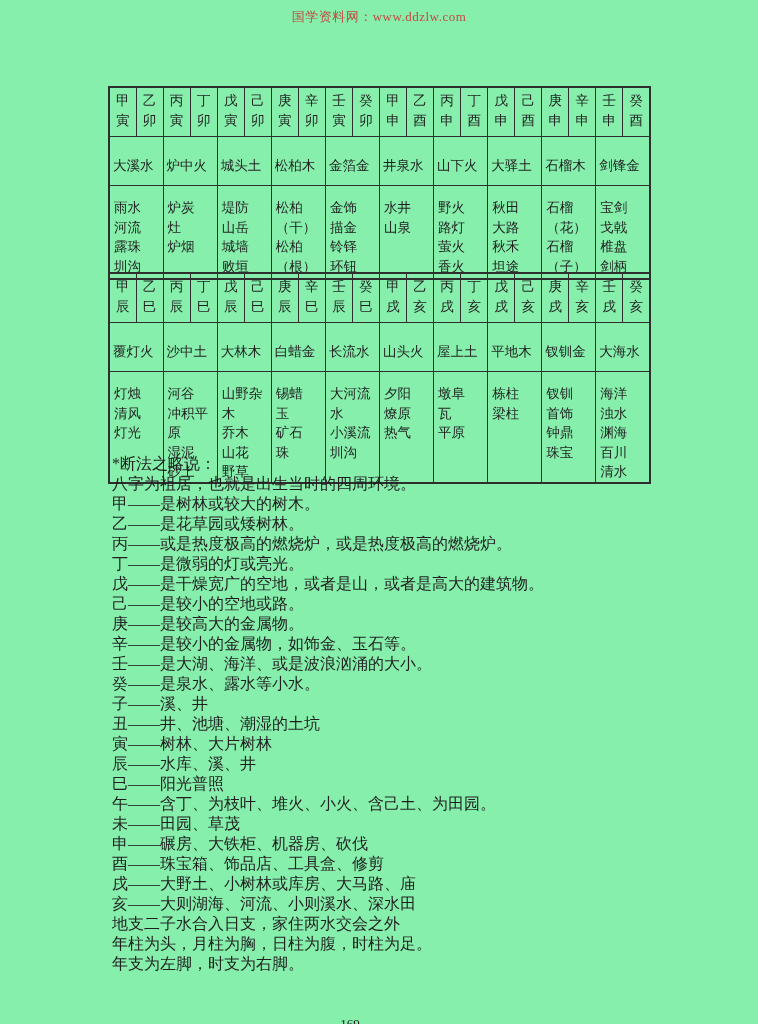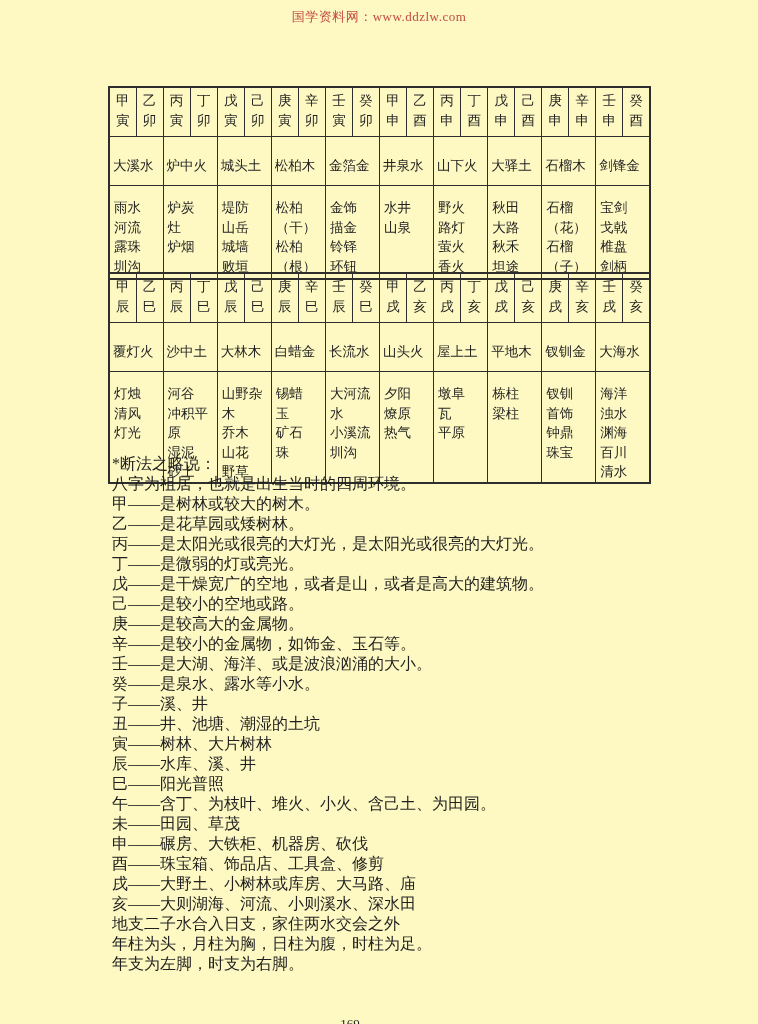--- a/index.html
+++ b/index.html
@@ -1,16 +1,16 @@
 <!DOCTYPE html>
 <html><head>
 <meta charset="utf-8">
 <style>
   html,body{margin:0;padding:0;background:#e9e9e9;}
-  .page{position:relative;width:758px;height:1024px;background:#fef9c3;margin:0 auto;
+  .page{position:relative;width:758px;height:1024px;background:#86efac;margin:0 auto;
         font-family:"Liberation Serif","DejaVu Serif",serif;color:#1f1f1f;overflow:hidden;}
   .site-header{position:absolute;top:8px;left:0;width:758px;text-align:center;
         font-size:13px;color:#c34b44;letter-spacing:.5px;}
   table.nayin{position:absolute;left:108px;border-collapse:collapse;table-layout:fixed;
         width:543px;border:2px solid #2e2e2e;}
   table.nayin td{border:1px solid #2e2e2e;font-size:13.5px;color:#1f1f1f;
         vertical-align:top;overflow:hidden;}
   .t1{top:86px;}
   .t2{top:272px;}
   tr.pair-row td{height:44px;text-align:center;white-space:pre-line;line-height:20px;padding-top:3px;}
@@ -224,21 +224,21 @@
 清水</td>
     </tr>
     </tbody>
   </table>
 
   <div class="notes">
     <div class="note-line">*断法之略说：</div>
     <div class="note-line">八字为祖居，也就是出生当时的四周环境。</div>
     <div class="note-line">甲——是树林或较大的树木。</div>
     <div class="note-line">乙——是花草园或矮树林。</div>
-    <div class="note-line">丙——是太阳光或很亮的大灯光，是太阳光或很亮的大灯光。</div>
+    <div class="note-line">丙——或是热度极高的燃烧炉，或是热度极高的燃烧炉。</div>
     <div class="note-line">丁——是微弱的灯或亮光。</div>
     <div class="note-line">戊——是干燥宽广的空地，或者是山，或者是高大的建筑物。</div>
     <div class="note-line">己——是较小的空地或路。</div>
     <div class="note-line">庚——是较高大的金属物。</div>
     <div class="note-line">辛——是较小的金属物，如饰金、玉石等。</div>
     <div class="note-line">壬——是大湖、海洋、或是波浪汹涌的大小。</div>
     <div class="note-line">癸——是泉水、露水等小水。</div>
     <div class="note-line">子——溪、井</div>
     <div class="note-line">丑——井、池塘、潮湿的土坑</div>
     <div class="note-line">寅——树林、大片树林</div>

